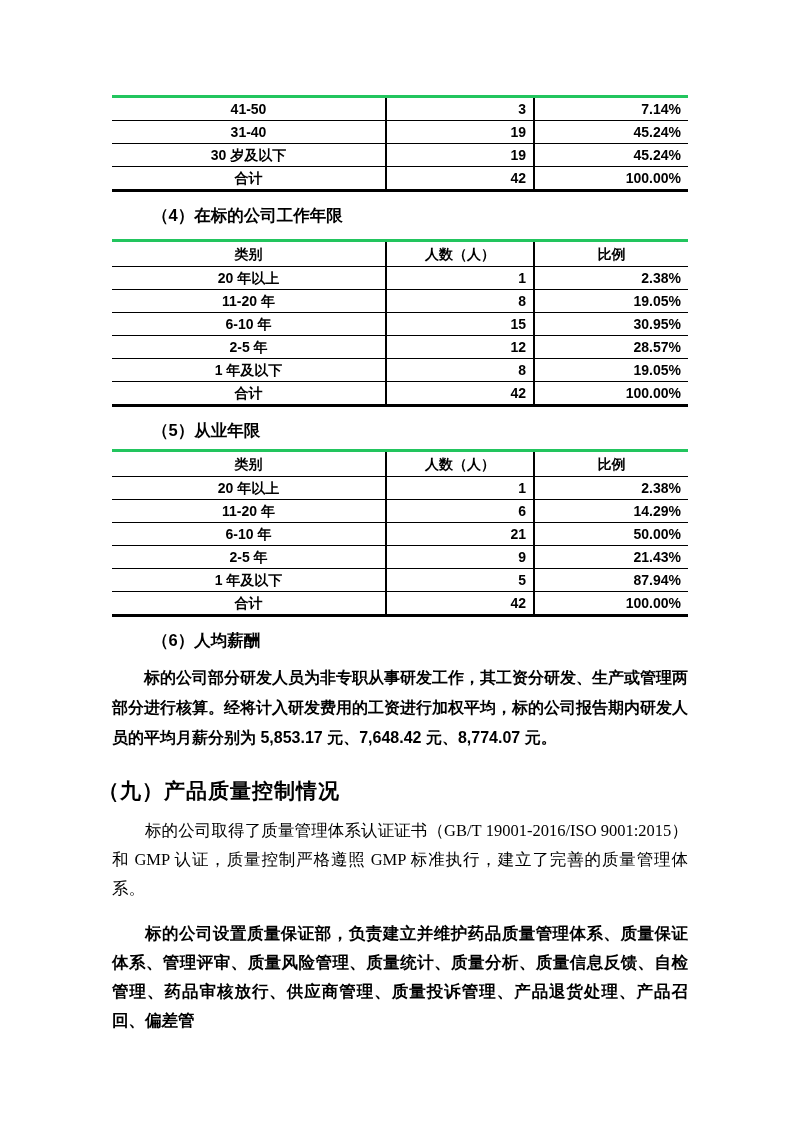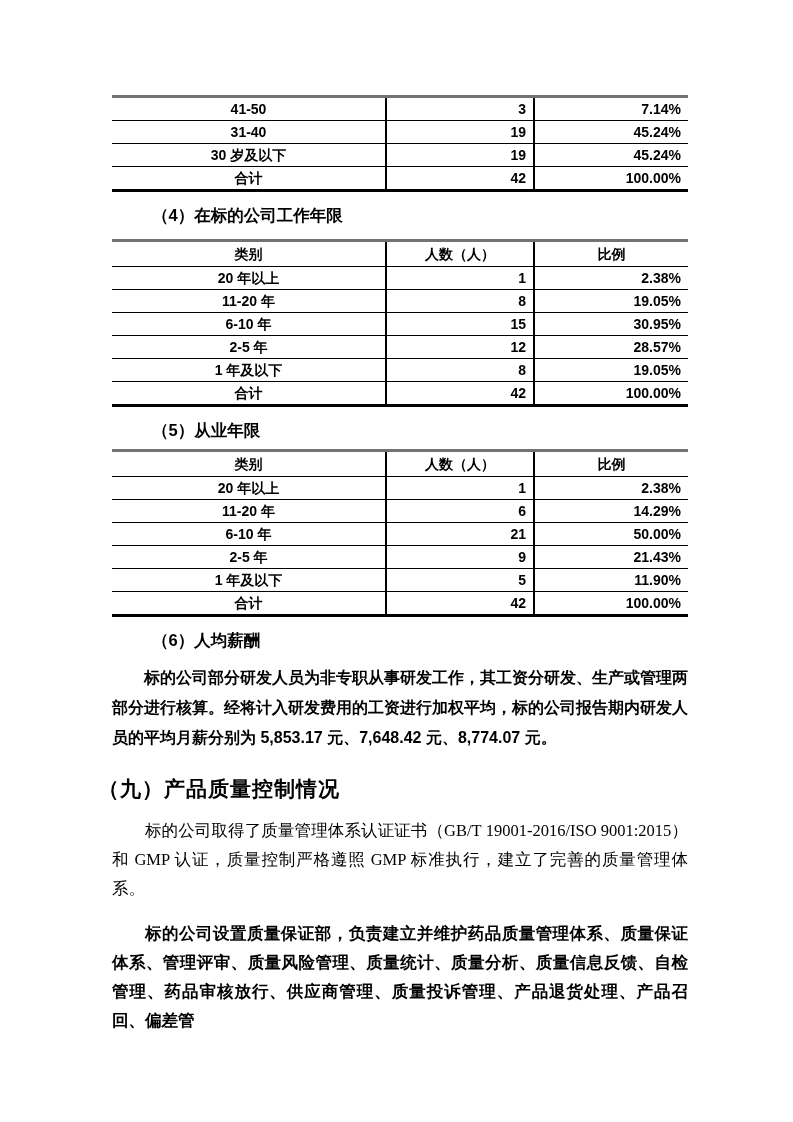--- a/index.html
+++ b/index.html
@@ -18,21 +18,21 @@
     left: 112px;
     top: 0;
     width: 576px;
     padding-top: 95px;
   }
   
   table.tbl {
     width: 576px;
     border-collapse: collapse;
     table-layout: fixed;
-    border-top: 3px solid #737373;
+    border-top: 3px solid #22c55e;
     border-bottom: 3px solid #000;
     font-family: "Liberation Sans", sans-serif;
     font-weight: 700;
     font-size: 14px;
   }
   table.tbl td, table.tbl th {
     border-bottom: 1px solid #000;
     height: 22px;
     line-height: 22px;
     vertical-align: middle;
@@ -61,21 +61,21 @@
     font-family: "Liberation Sans", sans-serif;
     font-weight: 700;
     font-size: 16px;
     line-height: 30px;
     text-align: justify;
     text-indent: 2em;
   }
   .h-main {
     margin-top: 24px;
     margin-left: -14px;
-    font-family: Liberation Mono, monospace;
+    font-family: Liberation Sans, sans-serif;
     font-weight: 900;
     font-size: 21px;
     line-height: 28px;
     letter-spacing: 1px;
   }
   .h-num {
     margin-top: 26px;
     padding-left: 33px;
     font-family: "Liberation Serif", serif;
     font-size: 16.5px;
@@ -214,21 +214,21 @@
           <td class="c2">50.00%</td>
         </tr>
         <tr>
           <td class="c0">2-5 年</td>
           <td class="c1">9</td>
           <td class="c2">21.43%</td>
         </tr>
         <tr>
           <td class="c0">1 年及以下</td>
           <td class="c1">5</td>
-          <td class="c2">11.90%</td>
+          <td class="c2">87.94%</td>
         </tr>
         <tr>
           <td class="c0">合计</td>
           <td class="c1">42</td>
           <td class="c2">100.00%</td>
         </tr>
       </tbody>
     </table>
 
     <div class="h-sub mt13">（6）人均薪酬</div>

